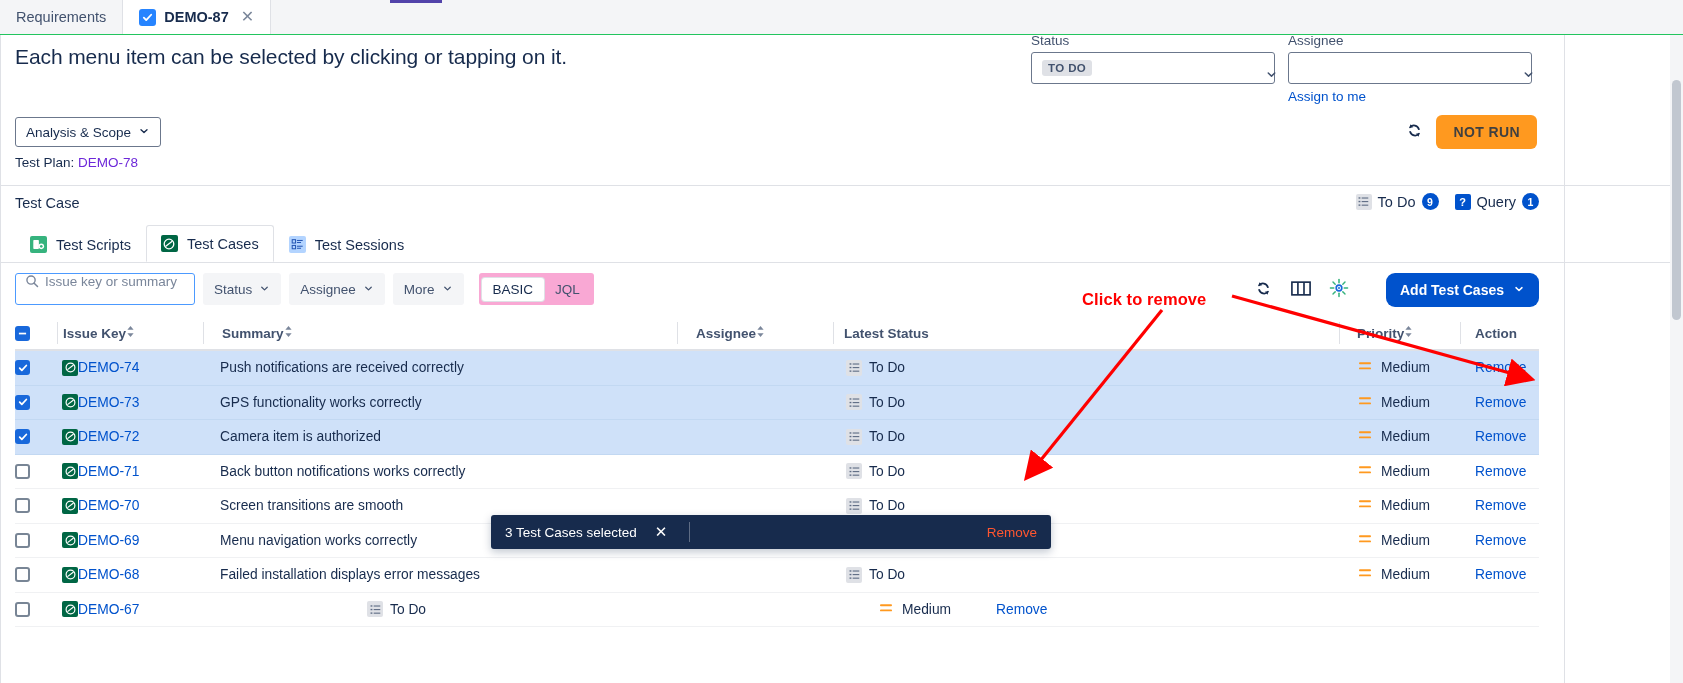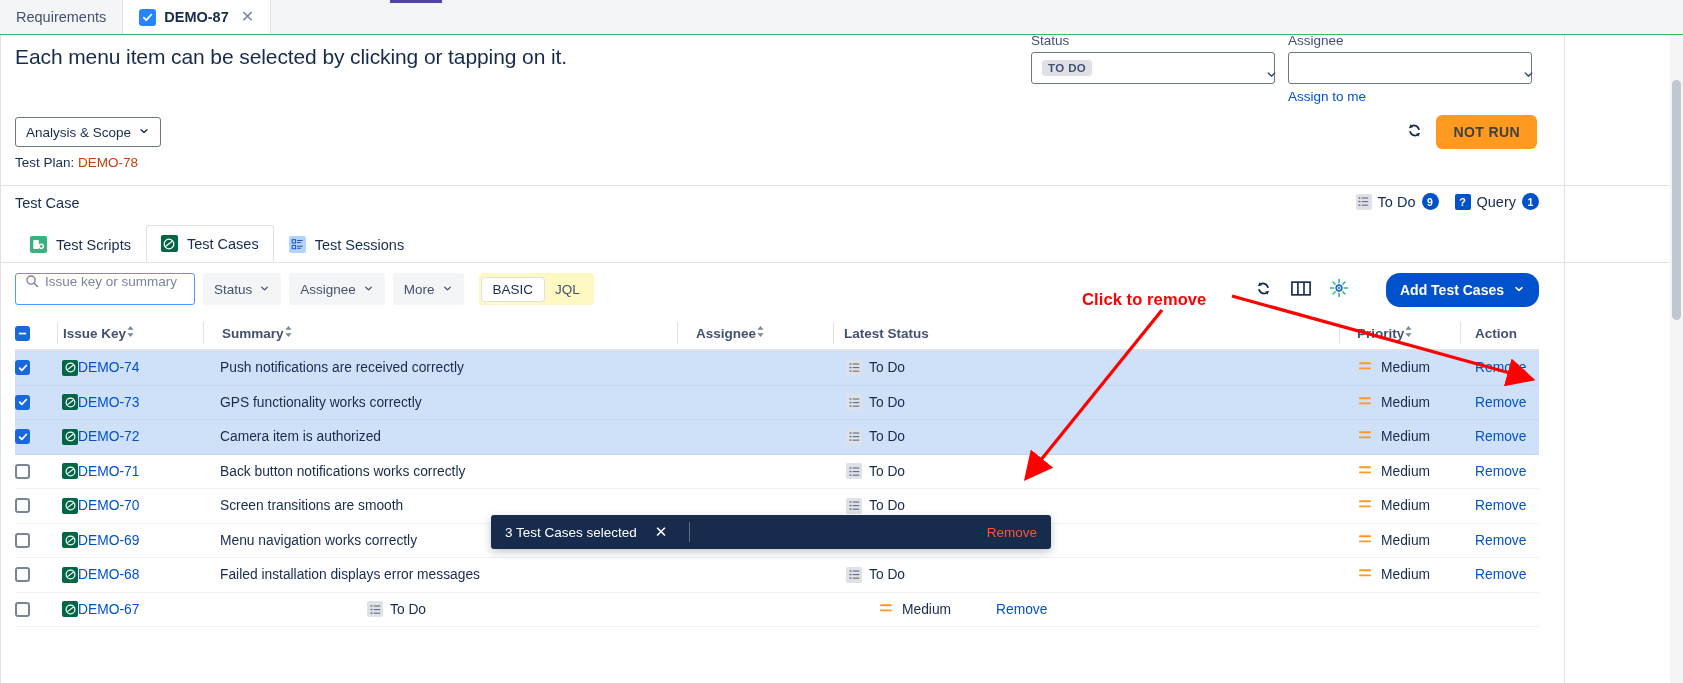--- a/index.html
+++ b/index.html
@@ -86,21 +86,21 @@
   
   .scope-btn {
     position: absolute; left: 14px; top: 82px;
     height: 30px; border: 1px solid #6b778c; border-radius: 3px;
     background: #fff; display: inline-flex; align-items: center; gap: 7px;
     padding: 0 10px; font-size: 13.5px; color: #172b4d; cursor: pointer;
   }
   .testplan {
     position: absolute; left: 14px; top: 120px; font-size: 13.5px; color: #172b4d;
   }
-  .testplan a { color: #c2410c; text-decoration: none; }
+  .testplan a { color: #6d28d9; text-decoration: none; }
 
   .notrun-wrap {
     position: absolute; right: 133px; top: 80px;
     display: flex; align-items: center; gap: 12px;
   }
   .icon-refresh { cursor: pointer; display: block; }
   .notrun-btn {
     background: #ff991f; color: #404040; font-size: 14px; font-weight: bold;
     letter-spacing: .4px; border-radius: 6px; border: none;
     padding: 9px 17px; cursor: pointer; font-family: inherit;
@@ -173,36 +173,36 @@
     border: none; outline: none; font-size: 13.5px; width: 100%;
     font-family: inherit; color: #172b4d; background: transparent;
   }
   .search-wrap input::placeholder { color: #7a869a; }
   .f-btn {
     height: 32px; background: #f4f5f7; border: none; border-radius: 3px;
     font-size: 13.5px; color: #42526e; padding: 0 11px; cursor: pointer;
     display: inline-flex; align-items: center; gap: 7px; font-family: inherit;
   }
   .seg {
-    height: 32px; background: #fef9c3; border-radius: 3px; display: flex;
+    height: 32px; background: #f9a8d4; border-radius: 3px; display: flex;
     align-items: center; padding: 3px; margin-left: 7px;
   }
   .seg > span {
     font-size: 13.5px; color: #42526e; padding: 4px 11px; border-radius: 3px;
     cursor: pointer;
   }
   .seg > span.on { background: #fff; color: #172b4d; box-shadow: 0 0 0 1px #dfe1e6; }
 
   .filter-right {
     position: absolute; right: 131px; top: 238px;
     display: flex; align-items: center; gap: 18px;
   }
   .add-btn {
     background: #0052cc; color: #fff; font-size: 14px; font-weight: bold;
-    border: none; border-radius: 14px; padding: 9px 14px; cursor: pointer;
+    border: none; border-radius: 9px; padding: 9px 14px; cursor: pointer;
     display: inline-flex; align-items: center; gap: 9px; font-family: inherit;
     margin-left: 19px;
   }
 
   
   .table { position: absolute; left: 14px; top: 282px; right: 131px; }
   .thead {
     display: flex; align-items: center; height: 34px;
     border-bottom: 2px solid #dfe1e6;
     font-size: 13.5px; font-weight: bold; color: #42526e;

